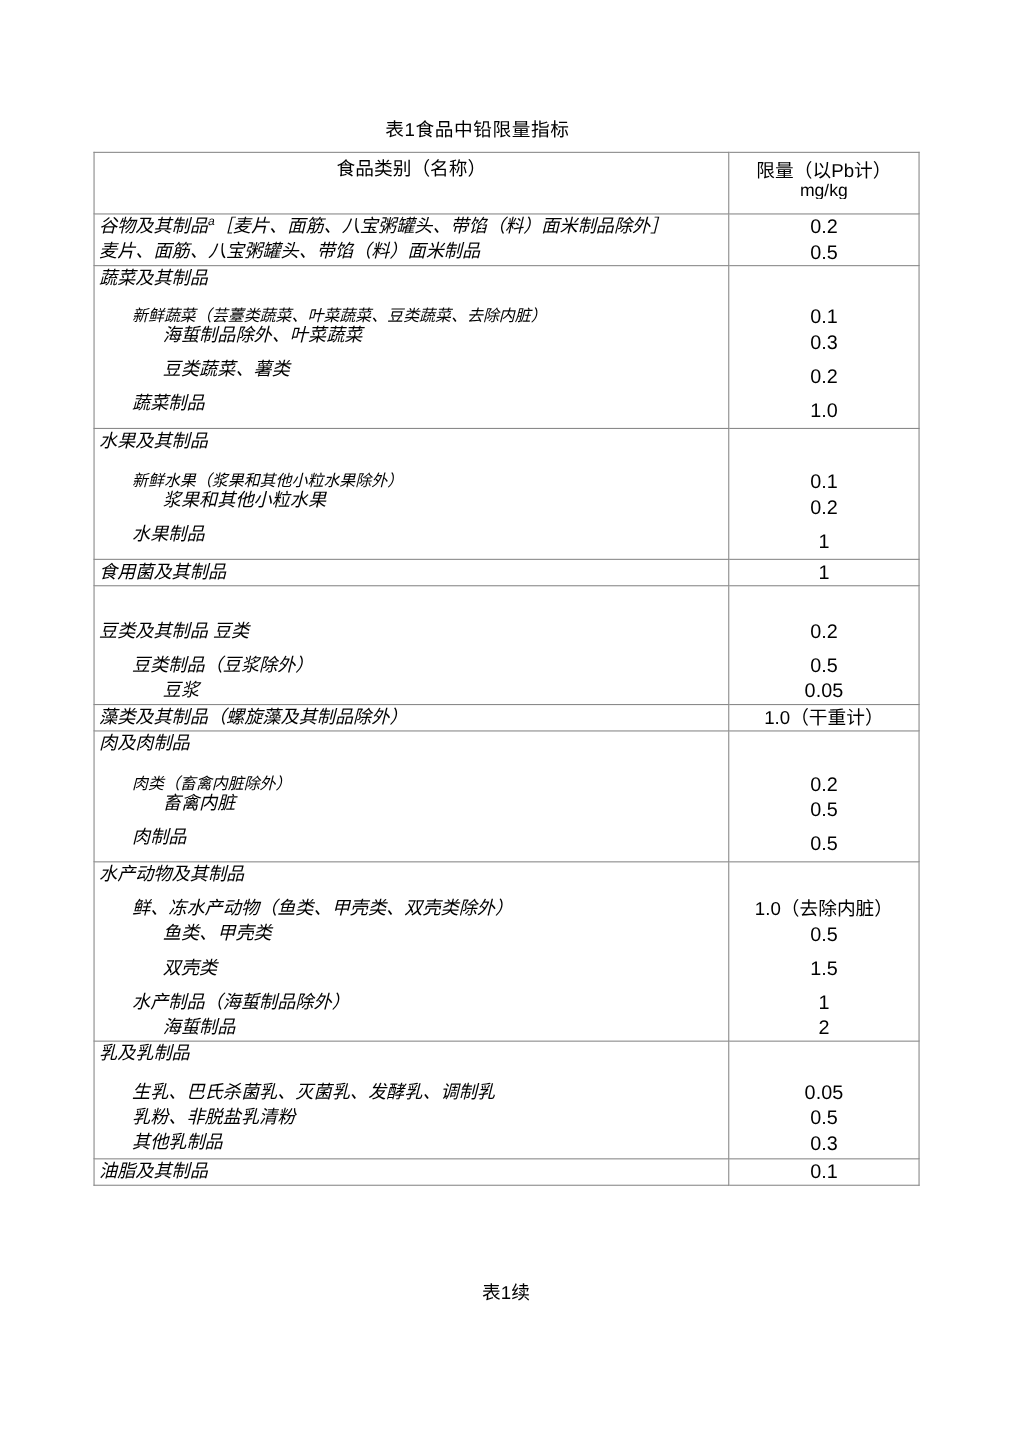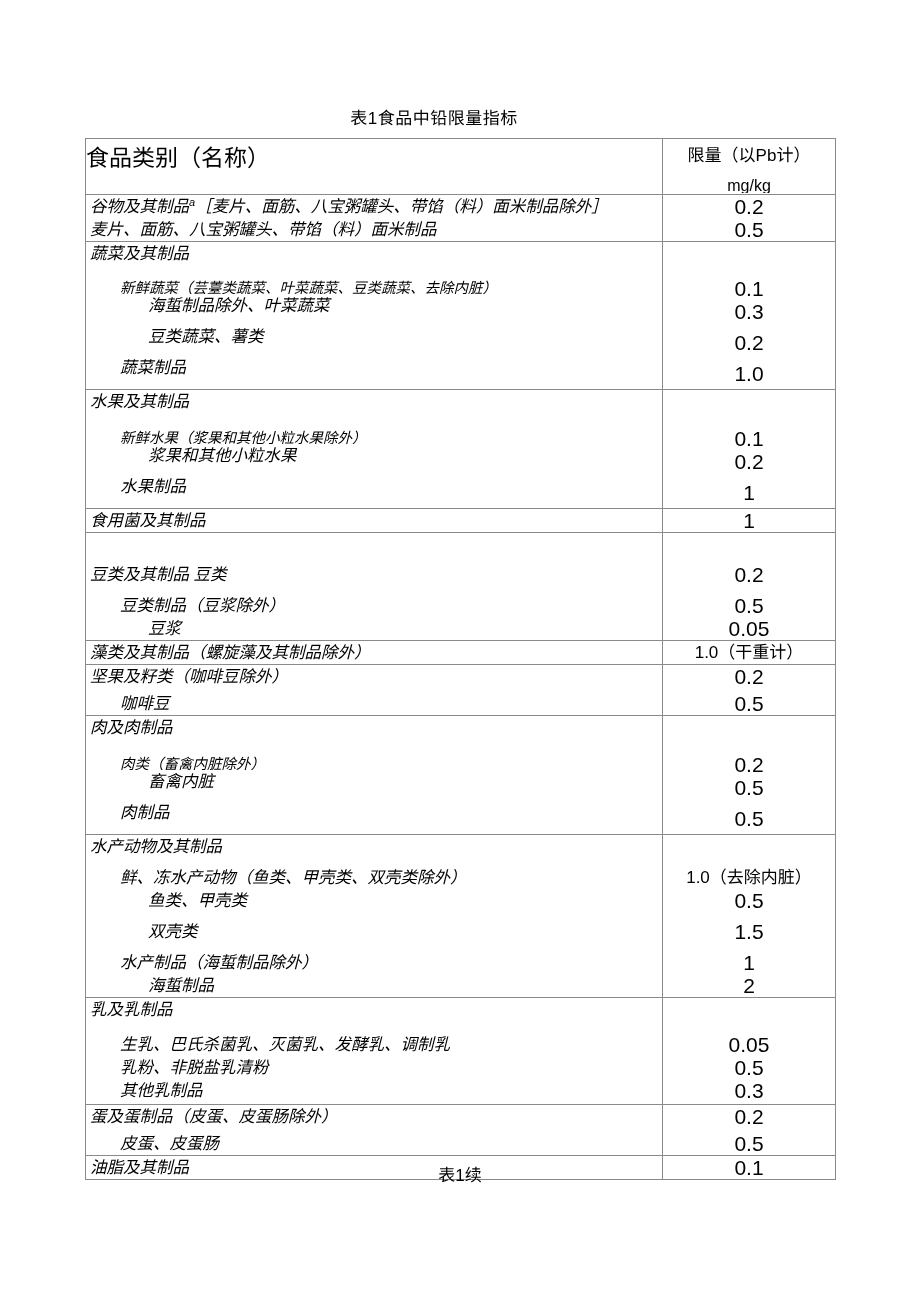--- a/index.html
+++ b/index.html
@@ -50,39 +50,38 @@
     padding: 0;
     vertical-align: top;
     font-weight: normal;
   }
   .col-cat { width: 577px; }
   .col-lim { width: 173px; }
 
   
   .hdr-cat {
     height: 55px;
-    text-align: left;
+    text-align: center;
     vertical-align: middle;
-    font-size: 23px;
+    font-size: 17px;
   }
   .hdr-lim {
     height: 55px;
     text-align: center;
     vertical-align: top;
     font-size: 17px;
     position: relative;
   }
   .hdr-lim .line1 {
     display: block;
     padding-top: 6px;
     line-height: 22px;
   }
   .hdr-lim .line2 {
     display: block;
-    margin-top: 12px;
     line-height: 14px;
     height: 14px;
     overflow: hidden;
     font-size: 16px;
   }
 
   
   .cat-cell { padding: 0; font-style: italic; }
   .lim-cell { padding: 0; }
 
@@ -100,21 +99,21 @@
   }
   .cat-line.clip {
     height: 17px;
     overflow: hidden;
   }
   .ind0 { padding-left: 4px; }
   .ind1 { padding-left: 34px; }
   .ind2 { padding-left: 62px; }
 
   .lim-line {
-    font-size: 21px;
+    font-size: 18px;
     line-height: 23px;
     text-align: center;
     white-space: nowrap;
   }
   .lim-line.big { font-size: 17px; }
 
   .sup {
     font-size: 11px;
     vertical-align: super;
     line-height: 0;
@@ -234,32 +233,20 @@
         <tr>
           <td class="cat-cell">
             <div class="cat-line ind0"><span>藻类及其制品（螺旋藻及其制品除外）</span></div>
           </td>
           <td class="lim-cell">
             <div class="lim-line big">1.0（干重计）</div>
           </td>
         </tr>
         <tr>
           <td class="cat-cell">
-            <div class="cat-line ind0"><span>坚果及籽类（咖啡豆除外）</span></div>
-            <div style="height: 4px;"></div>
-            <div class="cat-line ind1"><span>咖啡豆</span></div>
-          </td>
-          <td class="lim-cell">
-            <div class="lim-line">0.2</div>
-            <div style="height: 4px;"></div>
-            <div class="lim-line">0.5</div>
-          </td>
-        </tr>
-        <tr>
-          <td class="cat-cell">
             <div class="cat-line ind0"><span>肉及肉制品</span></div>
             <div style="height: 14px;"></div>
             <div class="cat-line ind1 small clip"><span>肉类（畜禽内脏除外）</span></div>
             <div class="cat-line ind2"><span>畜禽内脏</span></div>
             <div style="height: 8px;"></div>
             <div class="cat-line ind1"><span>肉制品</span></div>
             <div style="height: 4px;"></div>
           </td>
           <td class="lim-cell">
             <div class="lim-line">&nbsp;</div>
@@ -308,32 +295,20 @@
             <div class="lim-line">&nbsp;</div>
             <div style="height: 12px;"></div>
             <div class="lim-line">0.05</div>
             <div class="lim-line">0.5</div>
             <div class="lim-line">0.3</div>
             <div style="height: 2px;"></div>
           </td>
         </tr>
         <tr>
           <td class="cat-cell">
-            <div class="cat-line ind0"><span>蛋及蛋制品（皮蛋、皮蛋肠除外）</span></div>
-            <div style="height: 4px;"></div>
-            <div class="cat-line ind1"><span>皮蛋、皮蛋肠</span></div>
-          </td>
-          <td class="lim-cell">
-            <div class="lim-line">0.2</div>
-            <div style="height: 4px;"></div>
-            <div class="lim-line">0.5</div>
-          </td>
-        </tr>
-        <tr>
-          <td class="cat-cell">
             <div class="cat-line ind0"><span>油脂及其制品</span></div>
           </td>
           <td class="lim-cell">
             <div class="lim-line">0.1</div>
           </td>
         </tr>
       </tbody>
   </table>
 
   <div class="doc-footer">表1续</div>

